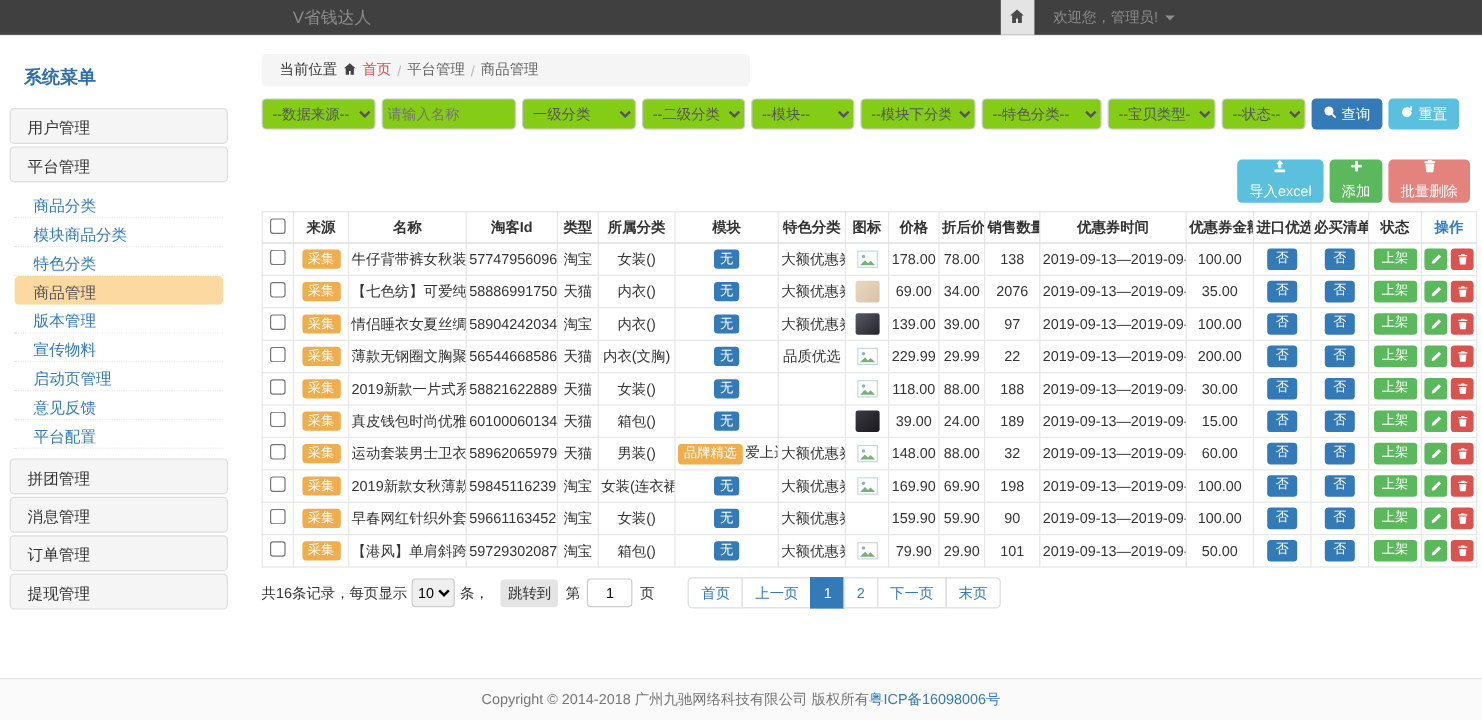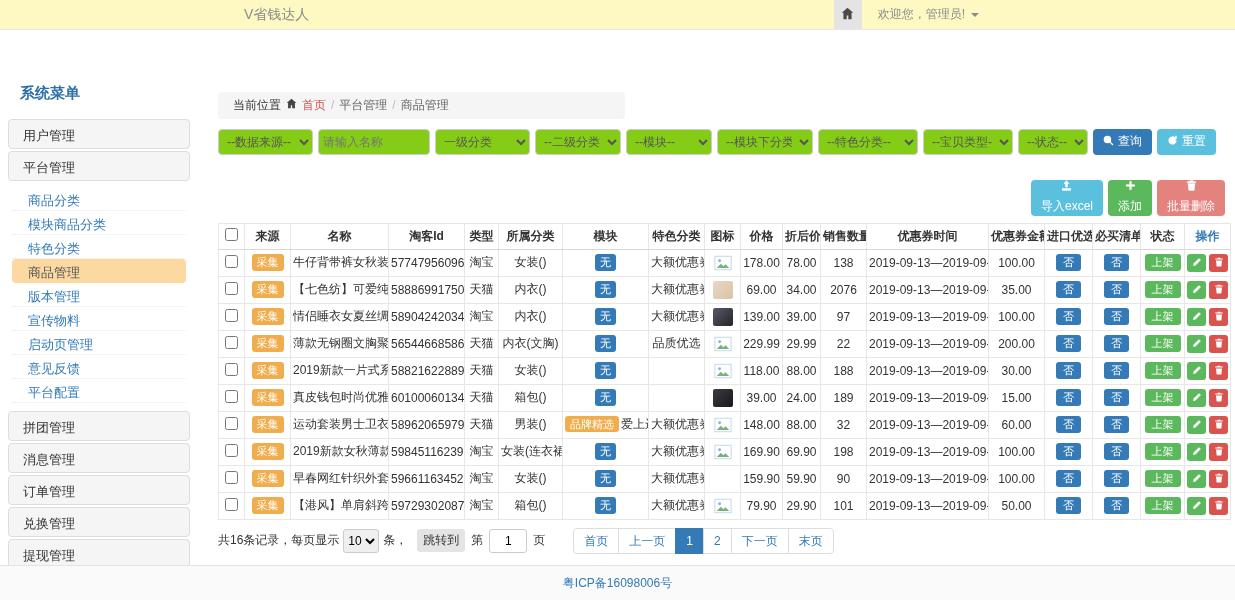--- a/index.html
+++ b/index.html
@@ -2,29 +2,29 @@
 <html><head>
 <meta charset="utf-8">
 <style>
   * { margin:0; padding:0; box-sizing:border-box; }
   html,body { width:1235px; height:600px; }
   body {
     font-family:"Liberation Sans","DejaVu Sans",sans-serif;
     font-size:12px; color:#333; background:#fff; overflow:hidden; position:relative;
   }
   
-  .topbar { height:30px; background:#fef9c3; border-bottom:1px solid #e7e7e7; display:flex; align-items:stretch; }
+  .topbar { height:30px; background:#404040; border-bottom:1px solid #e7e7e7; display:flex; align-items:stretch; }
   .brand { margin-left:244px; line-height:29px; font-size:14px; color:#8c8c8c; }
   .topbar-right { margin-left:auto; display:flex; align-items:stretch; }
   .home-btn { width:28px; background:#e4e4e4; display:flex; align-items:center; justify-content:center; cursor:pointer; }
   .home-btn svg { width:13px; height:13px; fill:#4a4a4a; }
   .welcome { display:flex; align-items:center; gap:6px; padding:0 256px 0 16px; color:#8c8c8c; cursor:pointer; }
   .caret { width:0; height:0; border-left:4px solid transparent; border-right:4px solid transparent; border-top:4px solid #8c8c8c; display:inline-block; }
   
-  .body-row { display:flex; align-items:center; padding-top:15px; height:570px; }
+  .body-row { display:flex; align-items:flex-start; padding-top:15px; height:570px; }
   
   .sidebar { width:182px; margin-left:8px; flex:none; }
   .sidebar-heading { color:#2f6fa7; font-size:15px; font-weight:bold; padding:10px 12px 16px; }
   .menu-group { background:#f5f5f5; border:1px solid #ddd; border-radius:4px; padding:7px 14px; font-size:13px; color:#333; margin-bottom:2px; cursor:pointer; height:30px; }
   .submenu { padding:4px 4px 8px; }
   .subitem { display:block; padding:5px 16px; height:24px; font-size:13px; color:#337ab7; border-bottom:1px dotted #e8e8e8; cursor:pointer; text-decoration:none; white-space:nowrap; overflow:hidden; }
   .subitem.active { background:#fdd9a2; border-radius:4px; color:#555; border-bottom-color:transparent; }
   
   .main { flex:1; margin-left:28px; margin-right:10px; min-width:0; }
   .breadcrumb { width:407px; background:#f5f5f5; border-radius:4px; padding:5px 15px; margin-bottom:10px; display:flex; align-items:center; gap:5px; color:#333; }
@@ -117,21 +117,20 @@
         <a class="subitem">版本管理</a>
         <a class="subitem">宣传物料</a>
         <a class="subitem">启动页管理</a>
         <a class="subitem">意见反馈</a>
         <a class="subitem">平台配置</a>
       </div>
     <div>
         <div class="menu-group">拼团管理</div>
         <div class="menu-group">消息管理</div>
         <div class="menu-group">订单管理</div>
-        <div class="menu-group">兑换管理</div>
         <div class="menu-group">提现管理</div>
       </div>
   </aside>
 
   <main class="main">
     <div class="breadcrumb">
       <span>当前位置</span>
       <span class="home-ic"><svg viewBox="0 0 16 16">
             <path d="M8 1 1 7.2h2V15h4v-4.6h2V15h4V7.2h2z"></path>
           </svg></span>
@@ -547,14 +546,15 @@
           <button class="active">1</button>
           <button>2</button>
           <button>下一页</button>
           <button>末页</button>
         </div>
     </div>
   </main>
 </div>
 
 <footer class="footer">
+  <span>Copyright © 2014-2018 广州九驰网络科技有限公司 版权所有</span>
   <a>粤ICP备16098006号</a>
 </footer>
 
 </body></html>

